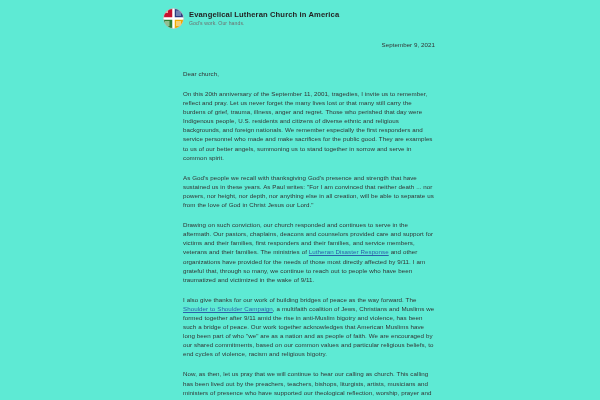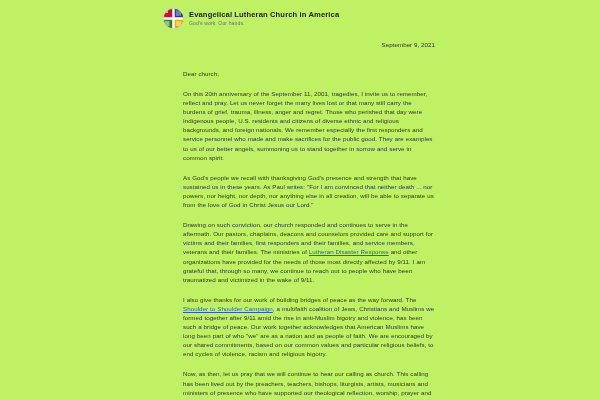--- a/index.html
+++ b/index.html
@@ -12,21 +12,21 @@
     width: 600px;
     height: 400px;
     overflow: hidden;
     font-family: "Liberation Sans", sans-serif;
     color: #262626;
   }
   .page {
     position: relative;
     width: 600px;
     height: 400px;
-    background: #bef264;
+    background: #5eead4;
     overflow: hidden;
   }
   
   .masthead {
     position: absolute;
     left: 163px;
     top: 8px;
     display: flex;
     align-items: center;
     gap: 5px;

